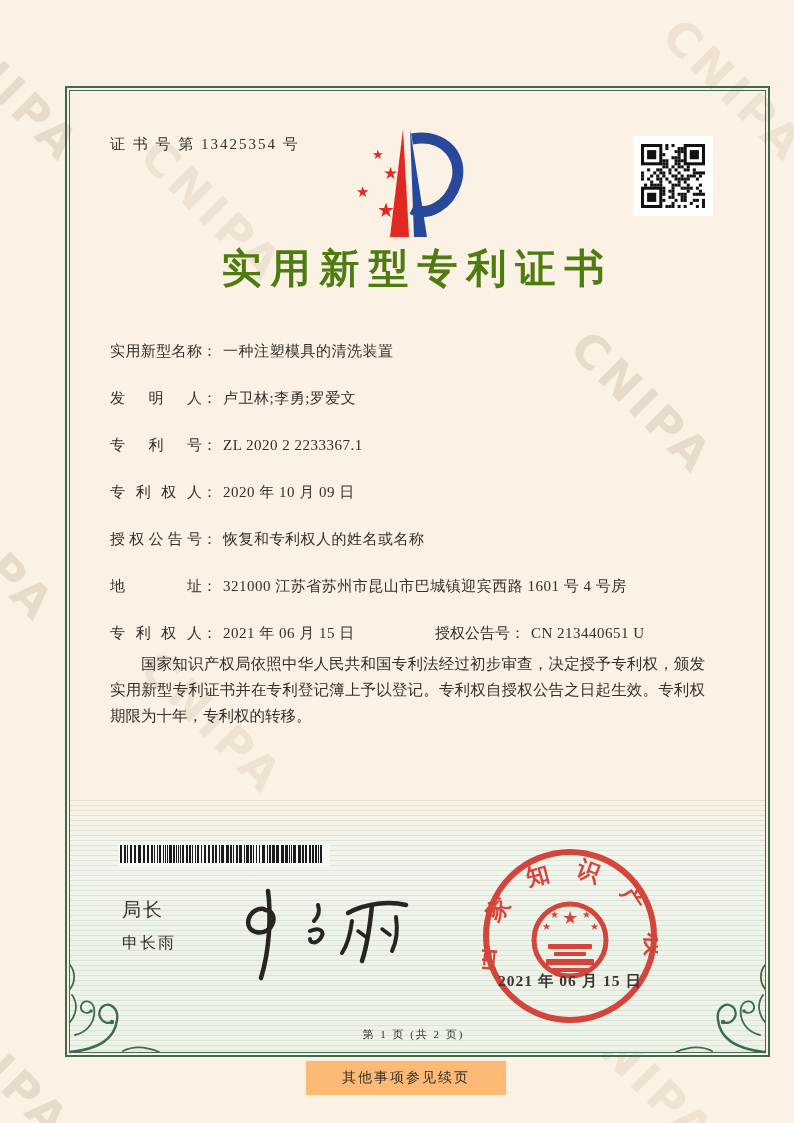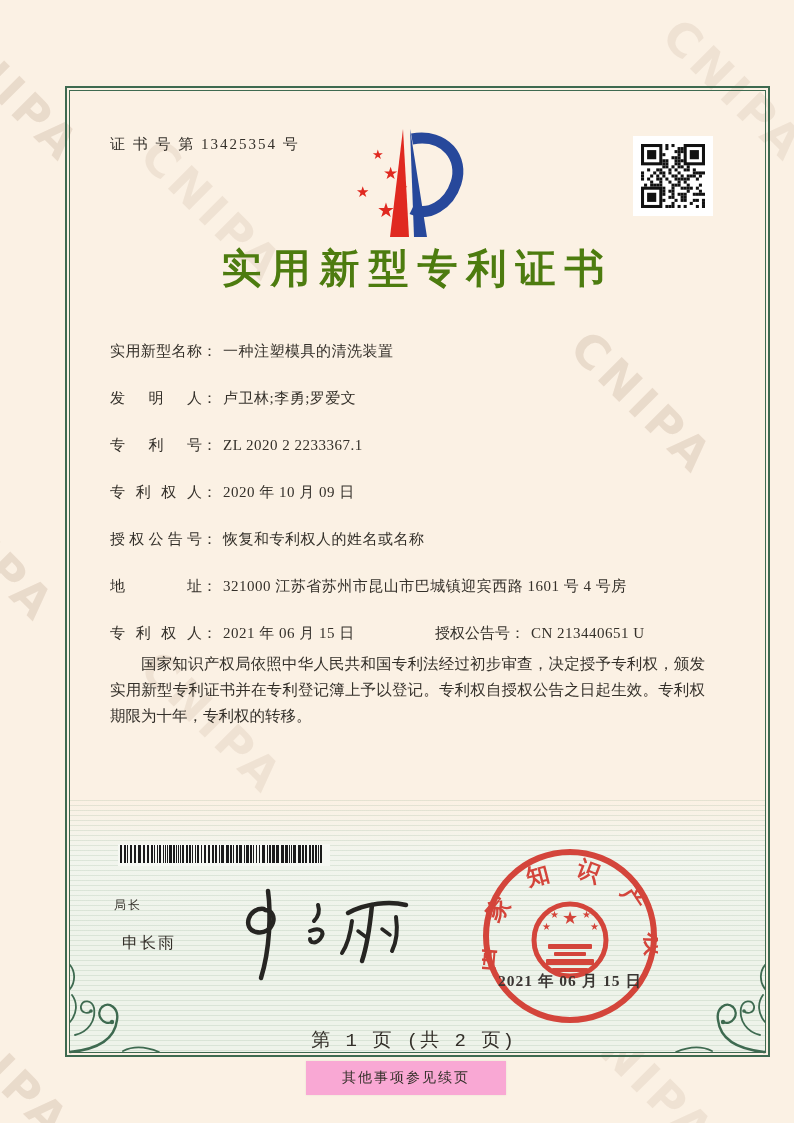--- a/index.html
+++ b/index.html
@@ -56,36 +56,36 @@
   .colon{display:inline-block;}
   .fvalue{margin-left:6px;letter-spacing:.5px;}
   .second-pair{position:absolute;left:325px;top:0;text-align:right;}
   
   .paras{position:absolute;left:40px;top:560px;width:595px;}
   .paras p{
     margin:0;font-size:15.5px;line-height:26px;text-indent:2em;text-align:justify;
   }
   
   .barcode{position:absolute;left:48px;top:753px;width:208px;height:20px;background:#f6f8f3;padding:1px 2px;}
-  .officer-title{position:absolute;left:44px;top:806px;font-size:12px;letter-spacing:2px;}
+  .officer-title{position:absolute;left:52px;top:806px;font-size:19px;letter-spacing:2px;}
   .officer-name{position:absolute;left:52px;top:842px;font-size:16px;letter-spacing:2px;text-align:right;}
   .signature{position:absolute;left:160px;top:792px;}
   .seal{position:absolute;left:412px;top:757px;opacity:.92;}
   .seal-date{
     position:absolute;left:428px;top:880px;width:220px;font-size:15.5px;font-weight:600;
     letter-spacing:1px;color:#3a3633;z-index:5;white-space:nowrap;
   }
   .page-info{
-    position:absolute;left:0;right:8px;top:936px;text-align:center;font-size:19px;letter-spacing:2px;font-family:Liberation Mono, monospace;
+    position:absolute;left:0;right:8px;top:936px;text-align:center;font-size:11px;letter-spacing:2px;
   }
   .flourish{position:absolute;bottom:-3px;}
   .flourish.fl-left{left:-3px;}
   .flourish.fl-right{right:-3px;transform:scaleX(-1);}
   .continuation{
-    position:absolute;left:306px;top:1061px;width:200px;height:34px;background:#f9a8d4;
+    position:absolute;left:306px;top:1061px;width:200px;height:34px;background:#fdba74;
     display:flex;align-items:center;justify-content:center;
     font-size:14px;letter-spacing:2px;box-shadow:0 0 2px rgba(0,0,0,.08);
   }
   
   .logo-red{fill:var(--logo-red,#e02920);}
   .logo-blue{fill:var(--logo-blue,#27489b);}
   .logo-blue-stroke{stroke:var(--logo-blue,#27489b);fill:none;}
   .seal-red{fill:var(--seal-red,#d2372d);}
   .seal-red-stroke{stroke:var(--seal-red,#d2372d);fill:none;}
   .green-stroke{stroke:var(--border-green,#3e6a50);fill:none;stroke-linecap:round;}

